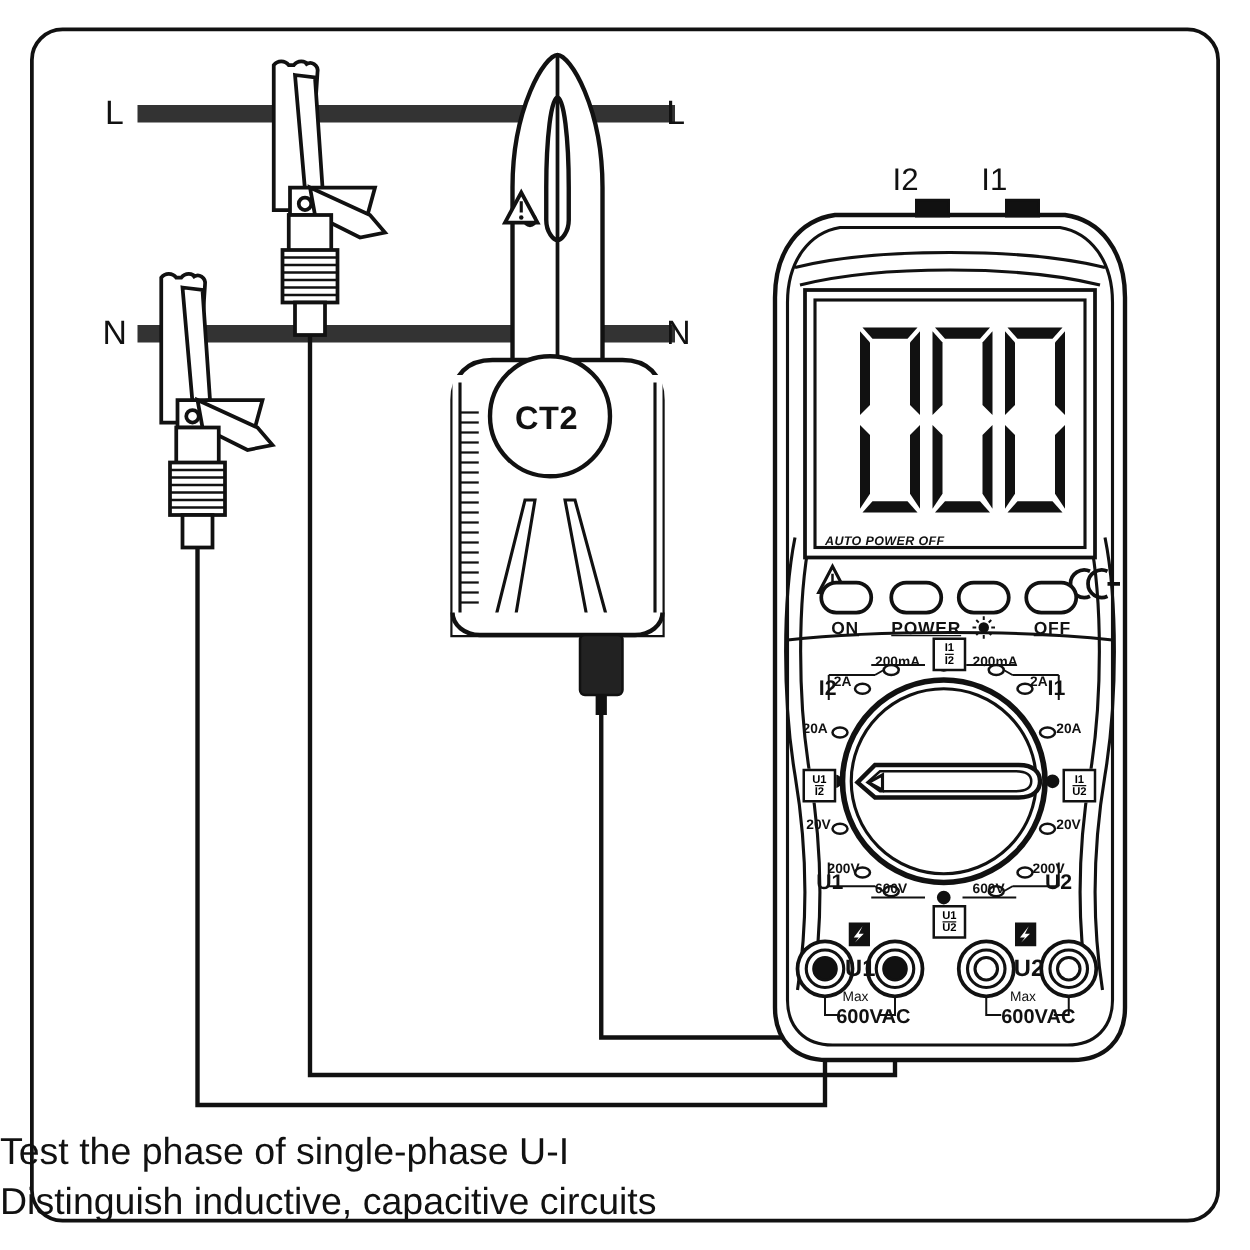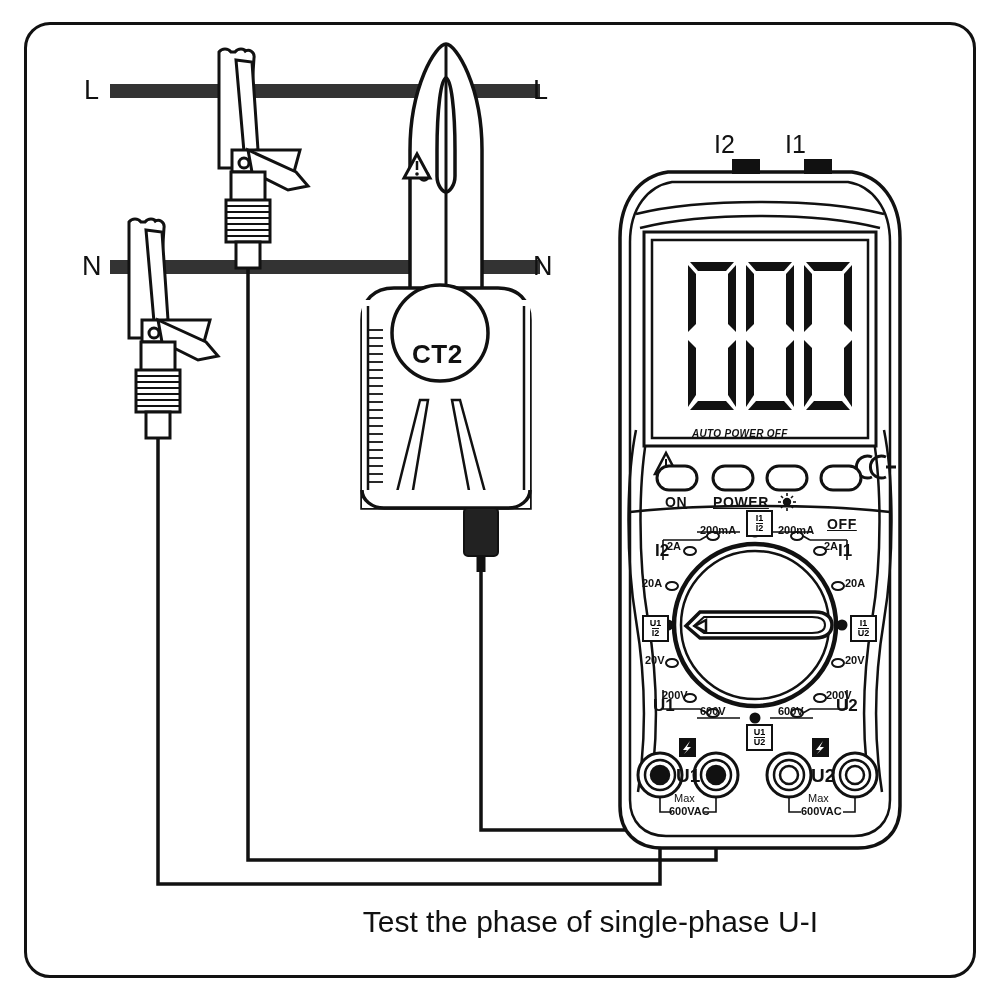--- a/index.html
+++ b/index.html
@@ -9,23 +9,23 @@
   svg.layer{position:absolute;left:0;top:0;width:1000px;height:1000px;pointer-events:none;}
   .txt{position:absolute;color:#111;line-height:1;white-space:nowrap;}
   .bus-label{font-size:27px;font-weight:400;}
   .ct-label{font-size:26px;font-weight:bold;letter-spacing:.5px;}
   .io-label{font-size:25px;font-weight:400;}
   .btn-label{font-size:14px;font-weight:bold;letter-spacing:.6px;text-decoration:underline;}
   .dial-range{font-size:11px;font-weight:bold;}
   .dial-group{font-size:17px;font-weight:bold;}
   .jack-label{font-size:19px;font-weight:bold;}
   .jack-max{font-size:11px;font-weight:normal;}
-  .jack-volt{font-size:11px;font-weight:bold;}
+  .jack-volt{font-size:16px;font-weight:bold;}
   .lcd-foot{font-size:10px;font-weight:bold;font-style:italic;letter-spacing:.3px;}
-  .caption{position:absolute;left:0;width:818px;text-align:right;font-size:30px;color:#111;}
+  .caption{position:absolute;left:0;width:818px;text-align:left;font-size:30px;color:#111;}
   .boxlbl{position:absolute;border:2px solid #111;background:#fff;display:flex;flex-direction:column;
           align-items:center;justify-content:center;line-height:1;padding:1px 2px;}
   .boxlbl span{font-size:9px;font-weight:bold;display:block;}
   .boxlbl span.b{border-top:1px solid #111;}
 </style>
 </head>
 <body>
 
 <div id="stage">
   <div class="frame"></div>
@@ -297,30 +297,30 @@
       <path d="M660,797 L660,812 L672,812 M716,797 L716,812 L704,812"></path>
       <path d="M789,797 L789,812 L801,812 M855,797 L855,812 L843,812"></path>
     </g>
   </svg>
 
   <div class="txt bus-label" style="left:84px;top:77px;">L</div>
   <div class="txt bus-label" style="left:533px;top:77px;">L</div>
   <div class="txt bus-label" style="left:82px;top:253px;">N</div>
   <div class="txt bus-label" style="left:533px;top:253px;">N</div>
 
-  <div class="txt ct-label" style="left:412px;top:321px;margin-top:20px;">CT2</div>
+  <div class="txt ct-label" style="left:412px;top:321px;">CT2</div>
 
   <div class="txt io-label" style="left:714px;top:132px;">I2</div>
   <div class="txt io-label" style="left:785px;top:132px;">I1</div>
 
-  <div class="txt lcd-foot" style="left:660px;top:429px;margin-left:32px;">AUTO POWER OFF</div>
+  <div class="txt lcd-foot" style="left:660px;top:429px;">AUTO POWER OFF</div>
 
   <div class="txt btn-label" style="left:665px;top:495px;">ON</div>
   <div class="txt btn-label" style="left:713px;top:495px;">POWER</div>
-  <div class="txt btn-label" style="left:827px;top:495px;margin-top:22px;">OFF</div>
+  <div class="txt btn-label" style="left:827px;top:495px;">OFF</div>
 
   <div class="txt dial-group" style="left:655px;top:542px;">I2</div>
   <div class="txt dial-group" style="left:838px;top:542px;">I1</div>
   <div class="txt dial-group" style="left:653px;top:697px;">U1</div>
   <div class="txt dial-group" style="left:836px;top:697px;">U2</div>
 
   <div class="txt dial-range" style="left:700px;top:525px;">200mA</div>
   <div class="txt dial-range" style="left:667px;top:541px;">2A</div>
   <div class="txt dial-range" style="left:642px;top:578px;">20A</div>
   <div class="txt dial-range" style="left:645px;top:655px;">20V</div>
@@ -352,13 +352,14 @@
   </div>
 
   <div class="txt jack-label" style="left:676px;top:766px;">U1</div>
   <div class="txt jack-label" style="left:811px;top:766px;">U2</div>
   <div class="txt jack-max" style="left:674px;top:793px;">Max</div>
   <div class="txt jack-volt" style="left:669px;top:806px;">600VAC</div>
   <div class="txt jack-max" style="left:808px;top:793px;">Max</div>
   <div class="txt jack-volt" style="left:801px;top:806px;">600VAC</div>
 
   <div class="caption" style="top:905px;">Test the phase of single-phase U-I</div>
+  <div class="caption" style="top:945px;">Distinguish inductive, capacitive circuits</div>
 </div>
 
 </body></html>

